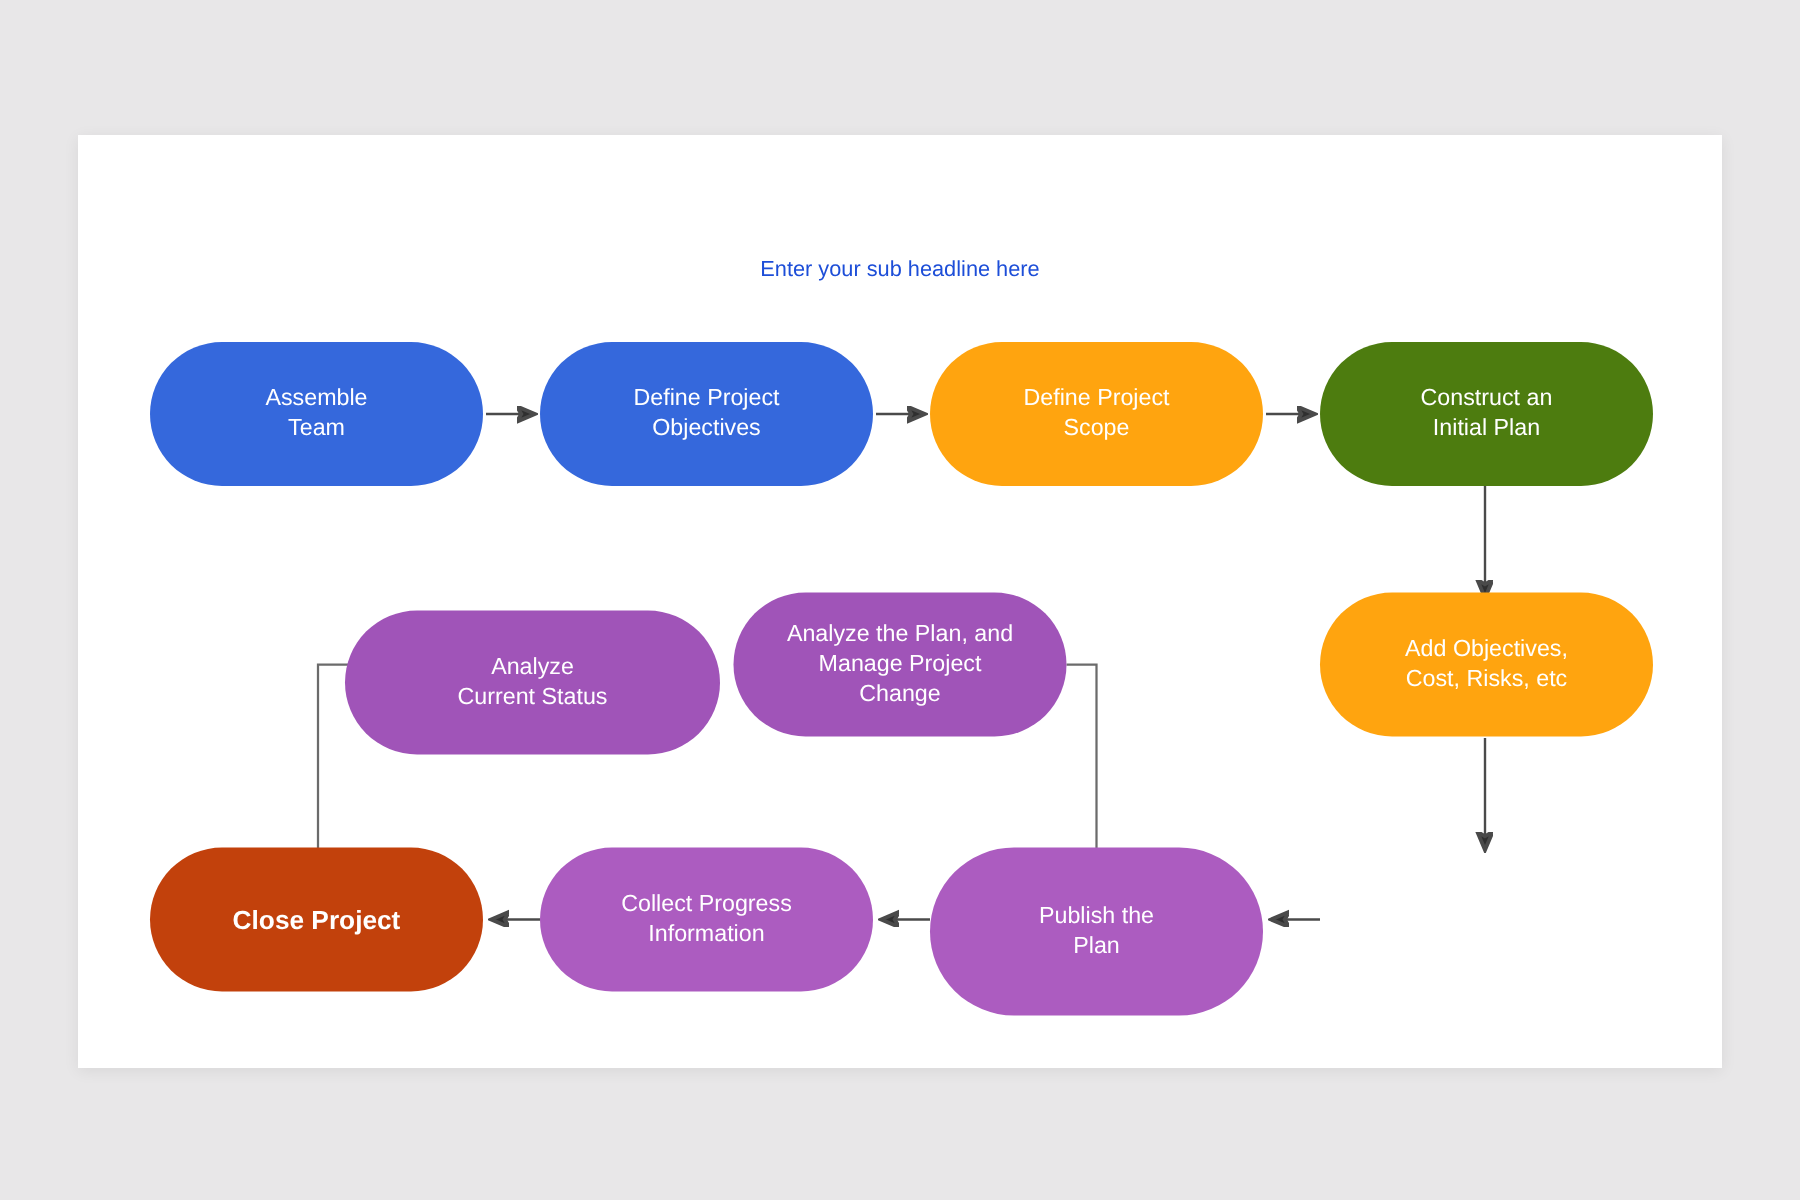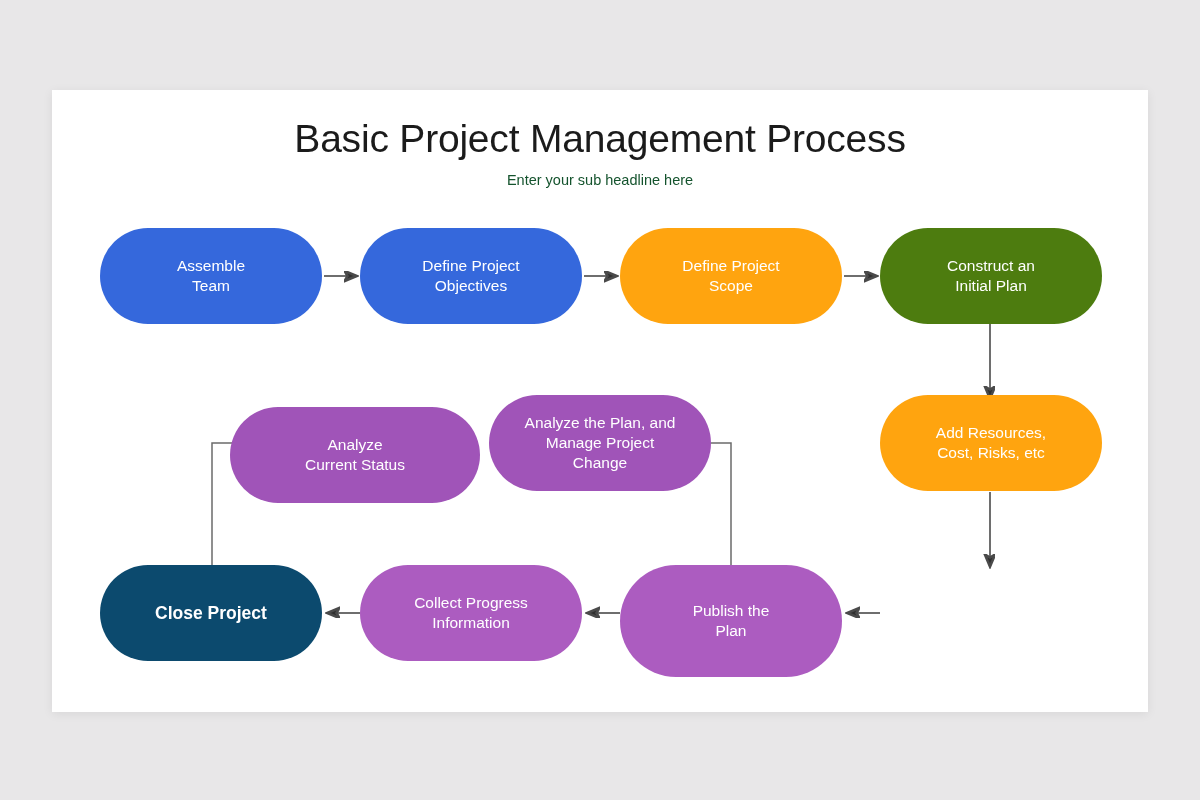--- a/index.html
+++ b/index.html
@@ -40,21 +40,21 @@
     color: #1b1b1b;
     line-height: 1.1;
   }
   #page-subtitle {
     position: absolute;
     left: 0; top: 82px;
     width: 100%;
     text-align: center;
     font-size: 14.5px;
     font-weight: 400;
-    color: #14532d;
+    color: #1d4ed8;
   }
 
   
   #flow {
     position: absolute;
     inset: 0;
     padding-left: 40px;
   }
 
   .node {
@@ -82,21 +82,20 @@
   }
   #connectors line, #connectors path { stroke: #4a4a4a; stroke-width: 1.6px; fill: none; }
   #connectors .elbow { stroke: #6b6b6b; stroke-width: 1.5px; }
   #connectors .head { fill: #2f2f2f; }
 </style>
 </head>
 <body>
 
 <div id="slide">
 
-  <h1 id="page-title">Basic Project Management Process</h1>
   <p id="page-subtitle">Enter your sub headline here</p>
 
   <div id="flow">
 
     <svg id="connectors" viewBox="0 0 1096 622">
       <defs>
         <marker id="ah" markerWidth="9" markerHeight="9" refX="7.2" refY="3.2" orient="auto" markerUnits="strokeWidth">
           <path class="head" d="M0,0 L7.6,3.2 L0,6.4 L1.9,3.2 Z"></path>
         </marker>
       </defs>
@@ -131,24 +130,24 @@
     <div class="node" style="left:828px; top:138px; width:222px; height:96px; background:#4d7c0f;">Construct an
 Initial Plan</div>
 
     <div class="node" style="left:178px; top:305px; width:250px; height:96px; background:#A054B8;margin-top:12px;">Analyze
 Current Status</div>
 
     <div class="node" style="left:437px; top:305px; width:222px; height:96px; background:#A054B8;">Analyze the Plan, and
 Manage Project
 Change</div>
 
-    <div class="node" style="left:828px; top:305px; width:222px; height:96px; background:#FFA40F;">Add Resources,
+    <div class="node" style="left:828px; top:305px; width:222px; height:96px; background:#FFA40F;">Add Objectives,
 Cost, Risks, etc</div>
 
-    <div class="node bold" style="left:48px;  top:475px; width:222px; height:96px; background:#0c4a6e;">Close Project</div>
+    <div class="node bold" style="left:48px;  top:475px; width:222px; height:96px; background:#c2410c;">Close Project</div>
 
     <div class="node" style="left:308px; top:475px; width:222px; height:96px; background:#AC5CC0;">Collect Progress
 Information</div>
 
     <div class="node" style="left:568px; top:475px; width:222px; height:112px; background:#AC5CC0;">Publish the
 Plan</div>
 
 
   </div>
 </div>

